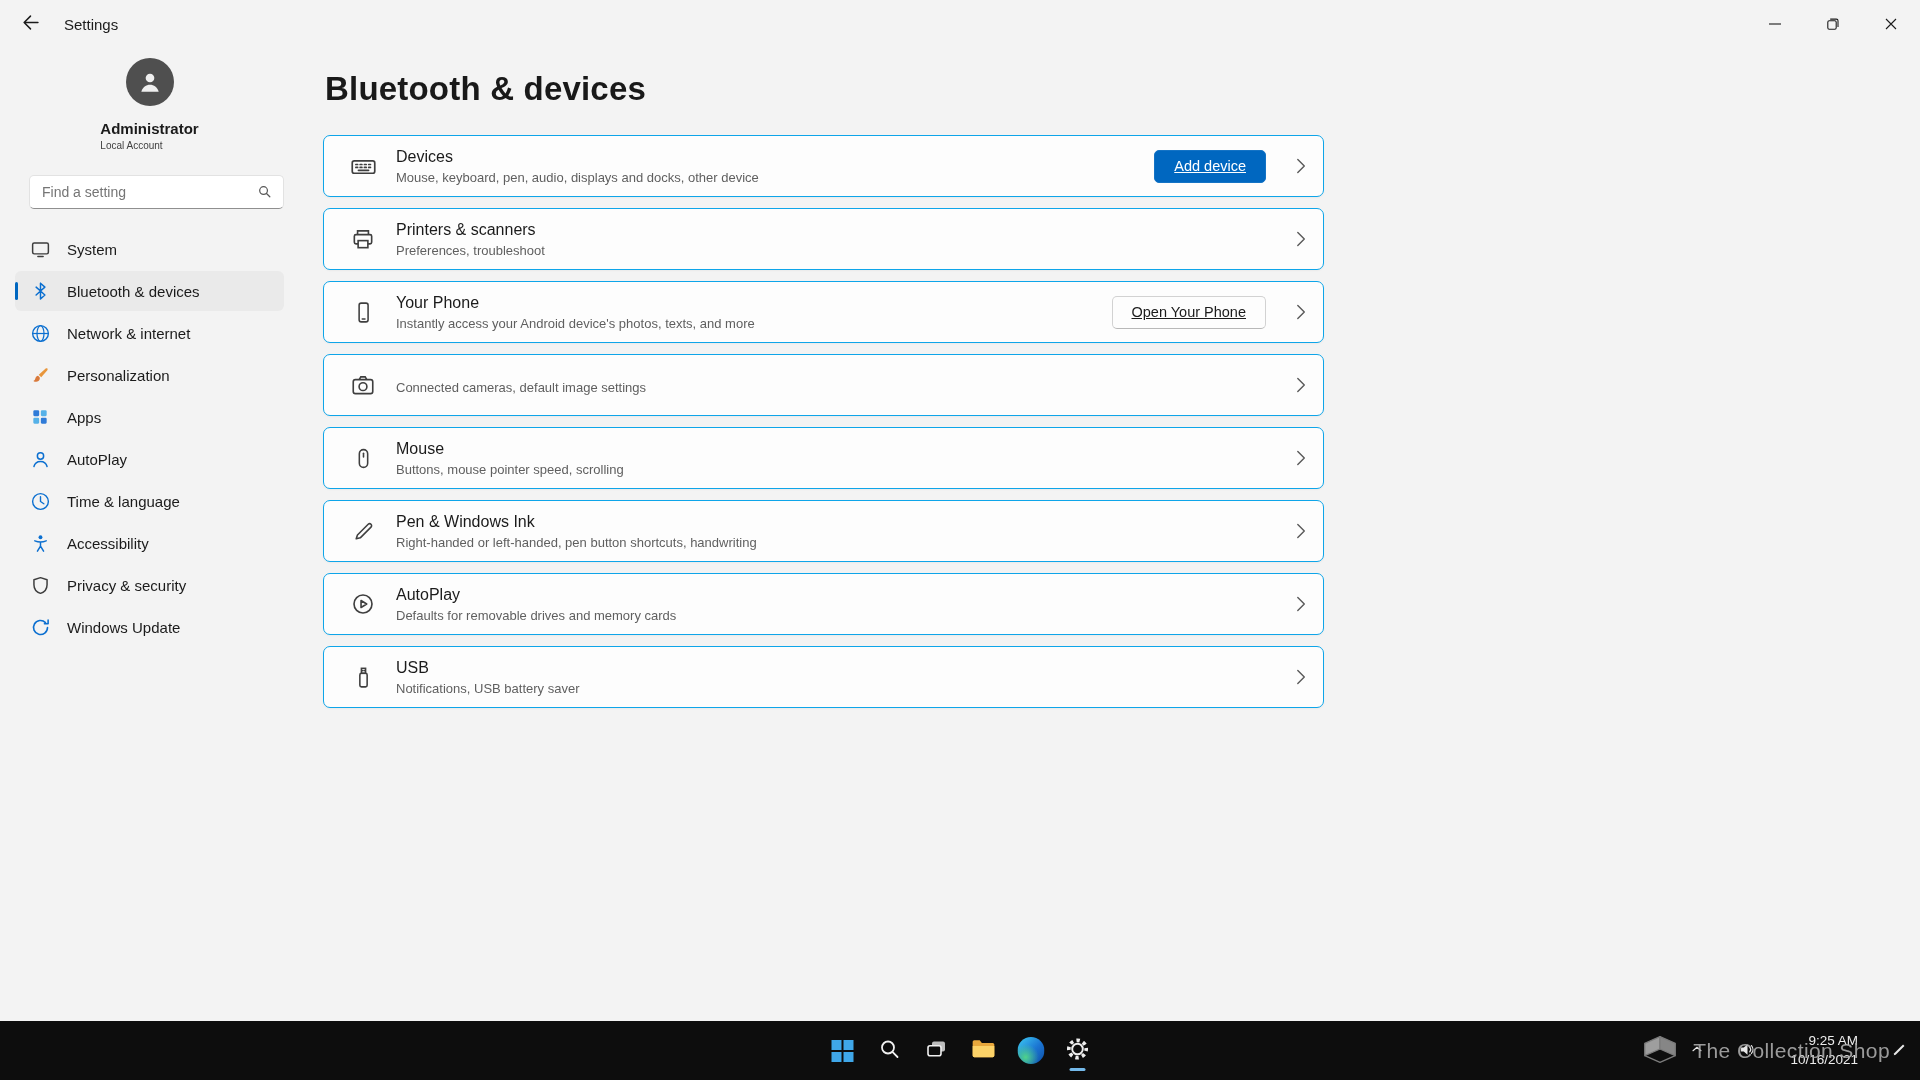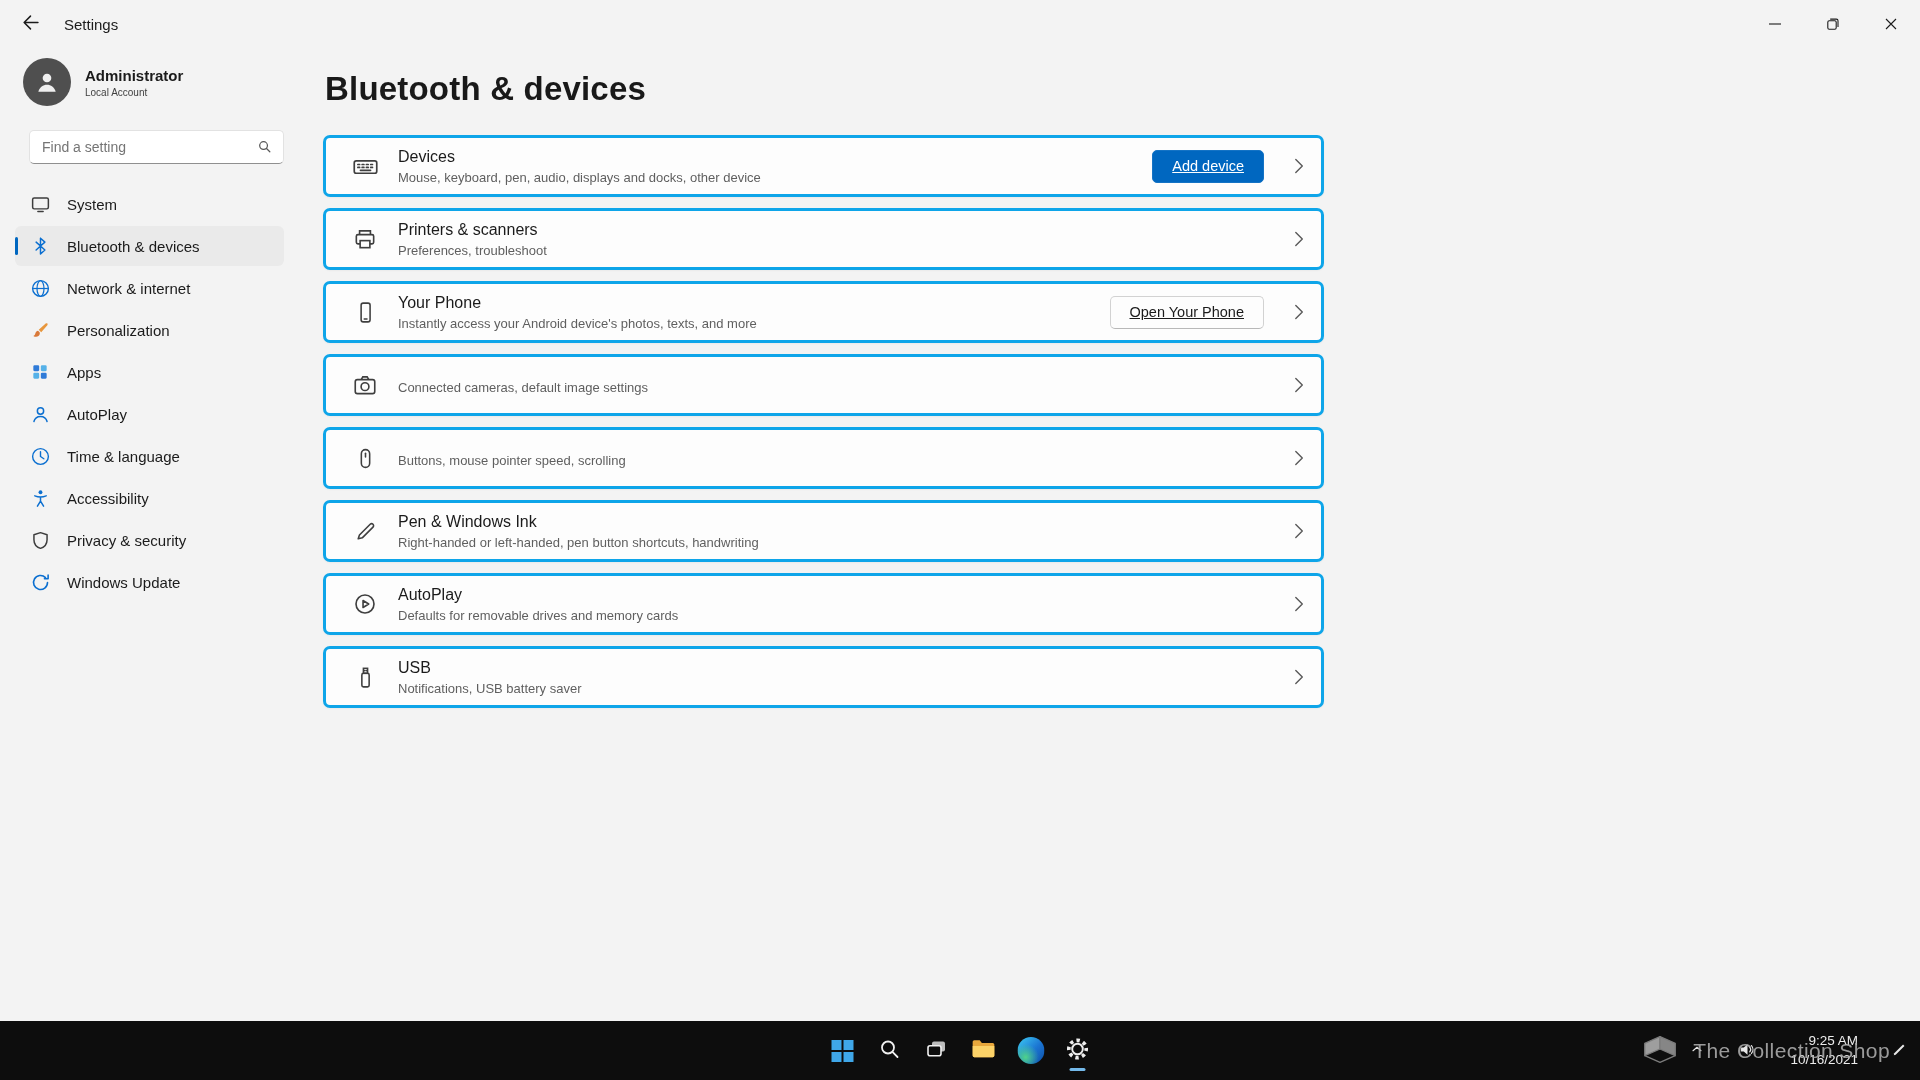--- a/index.html
+++ b/index.html
@@ -14,21 +14,21 @@
 
   
   .titlebar { position:absolute; top:0; left:0; right:0; height:48px; display:flex; align-items:center;text-align:center; }
   .back-btn { width:44px; height:38px; margin-left:8px; border-radius:5px; display:flex; align-items:center; justify-content:center; }
   .win-title { font-size:15px; margin-left:12px; color:#1b1b1b; }
   .wincontrols { margin-left:auto; display:flex; height:100%; }
   .capbtn { width:58px; height:100%; display:flex; align-items:center; justify-content:center; color:#1b1b1b; }
 
   
   .sidebar { position:absolute; top:48px; left:0; width:300px; bottom:59px; padding-left:15px; padding-right:16px; }
-  .user { display:flex; align-items:center; gap:14px; padding:10px 8px 20px 8px; border-radius:6px; }
+  .user { display:flex; align-items:center; gap:14px; padding:10px 8px 20px 8px; border-radius:6px;flex-direction:column; }
   .avatar { width:48px; height:48px; border-radius:50%; background:#4f4f4f; display:flex; align-items:center; justify-content:center; flex:none; }
   .uname { font-size:15px; font-weight:bold; }
   .utype { font-size:10px; color:#3f3f3f; margin-top:3px; }
   .searchbox { position:relative; margin:4px 0 20px 14px; height:34px; }
   .searchbox input {
     width:255px; height:34px; background:#fff; border:1px solid #e2e2e2; border-bottom-color:#8f8f8f;
     border-radius:5px; padding:0 36px 0 12px; font-size:14px; outline:none; font-family:inherit; color:#1b1b1b;
   }
   .searchbox input::placeholder { color:#757575; }
   .searchicon { position:absolute; left:228px; top:9px; }
@@ -36,21 +36,21 @@
   .navitem { position:relative; display:flex; align-items:center; gap:16px; height:40px; padding:0 14px; border-radius:6px; margin-bottom:2px; font-size:15px; cursor:default; }
   .navitem.selected { background:#eaeaea; }
   .accent { display:none; position:absolute; left:0; top:11px; width:3px; height:18px; border-radius:3px; background:#0067c0; }
   .navitem.selected .accent { display:block; }
   .nicon { width:22px; height:22px; display:flex; align-items:center; justify-content:center; flex:none; }
 
   
   .main { position:absolute; left:323px; top:48px; width:1001px; }
   .page-title { font-size:33px; font-weight:600; color:#191919; margin:22px 0 27px 2px; letter-spacing:.2px; }
   .card {
-    display:flex; align-items:center; height:62px; background:#fdfdfd; border:3px solid #0ea5e9;
+    display:flex; align-items:center; height:62px; background:#fdfdfd; border:1px solid #0ea5e9;
     border-radius:7px; margin-bottom:11px; padding:0 16px 0 24px; box-shadow:0 1px 2px rgba(0,0,0,.04); cursor:default;
   }
   .cicon { width:30px; margin-right:18px; display:flex; align-items:center; justify-content:center; flex:none; }
   .ctext { flex:1; min-width:0; }
   .ctitle { font-size:16px; color:#1b1b1b; }
   .csub { font-size:13px; color:#5f5f5f; margin-top:4px; }
   .btn { height:33px; padding:0 19px; border-radius:5px; font-size:14.5px; margin-right:28px;text-decoration:underline; }
   .btn.primary { background:#0067c0; color:#fff; border:1px solid #1473c5; }
   .btn.secondary { background:#fdfdfd; color:#1b1b1b; border:1px solid #d2d2d2; border-bottom-color:#b8b8b8; }
   .chev { display:flex; align-items:center; flex:none; }
@@ -313,20 +313,21 @@
   </div>
 
   <div class="card">
     <span class="cicon">
       <svg width="25" height="25" viewBox="0 0 24 24" fill="none" stroke="#3f3f3f" stroke-width="1.5">
           <rect x="8" y="3.5" width="8" height="17" rx="4"></rect>
           <path d="M12 7v3.5" stroke-linecap="round"></path>
         </svg>
     </span>
     <div class="ctext">
+      <div class="ctitle">Mouse</div>
       <div class="csub">Buttons, mouse pointer speed, scrolling</div>
     </div>
     <span class="chev">
       <svg width="13" height="22" viewBox="0 0 24 40">
           <path d="M7 8l12 12L7 32" fill="none" stroke="#5a5a5a" stroke-width="2.6" stroke-linecap="round" stroke-linejoin="round"></path>
         </svg>
     </span>
   </div>
 
   <div class="card">

